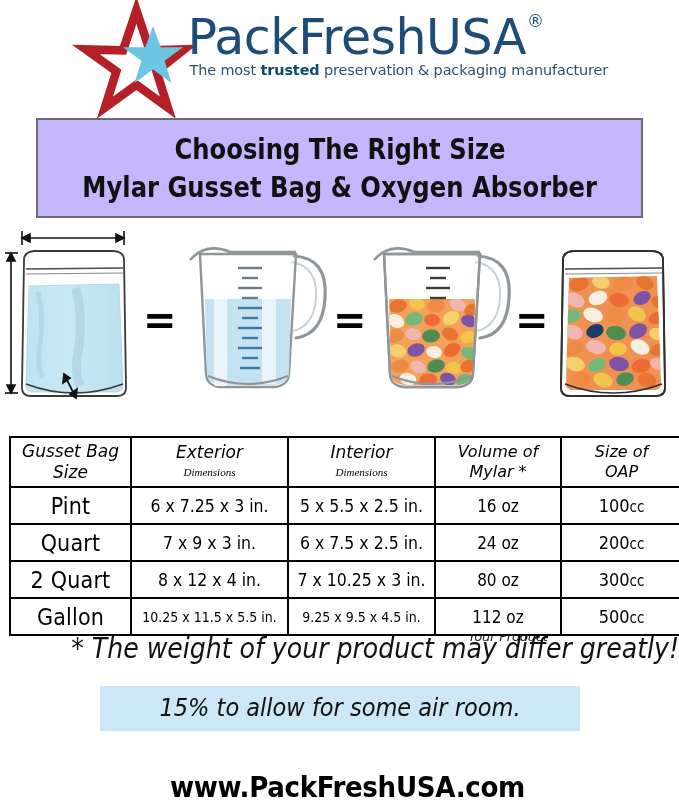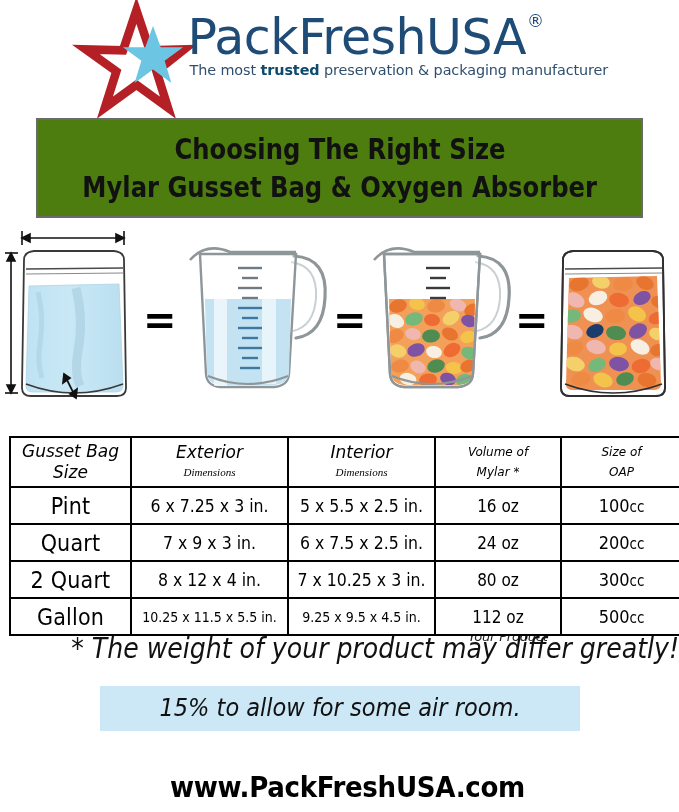--- a/index.html
+++ b/index.html
@@ -87,21 +87,21 @@
     position: absolute;
     left: 36px; top: 118px;
     width: 607px;
     height: 100px;
     border: 2px solid #6a6a6a;
     box-sizing: border-box;
     display: flex;
     flex-direction: column;
     align-items: center;
     justify-content: center;
-    background: #4d7c0f;
+    background: #c4b5fd;
   }
   .title-line {
     font-family: "DejaVu Sans Condensed", "Liberation Sans Narrow", "Liberation Sans", sans-serif;
     font-weight: 700;
     font-size: 29px;
     line-height: 38px;
     white-space: nowrap;
     transform: scaleX(0.93);
     color: #111;
   }
@@ -183,21 +183,21 @@
     display: block;
     font-style: italic;
     font-size: 11px;
     line-height: 19px;
     font-family: Liberation Serif, serif;
     color: #000;
   }
   .hd-med {
     display: block;
     font-style: italic;
-    font-size: 12px;
+    font-size: 16px;
     line-height: 20px;
     font-family: "DejaVu Sans", sans-serif;
     color: #000;
   }
 
   .cell-name {
     font-size: 23px;
     font-family: "DejaVu Sans Condensed", "Liberation Sans Narrow", "Liberation Sans", sans-serif;
     letter-spacing: 0.2px;
     color: #000;

